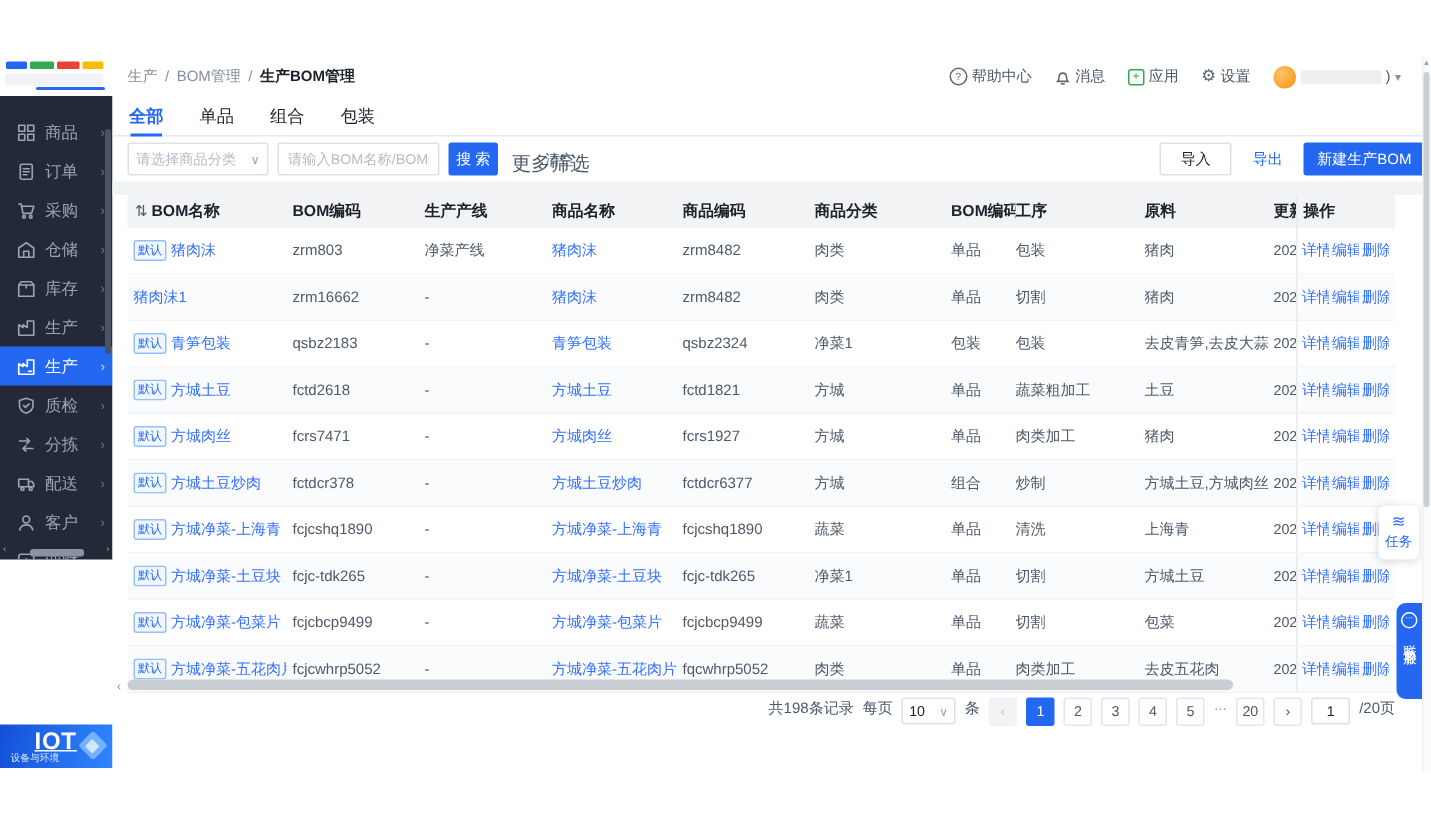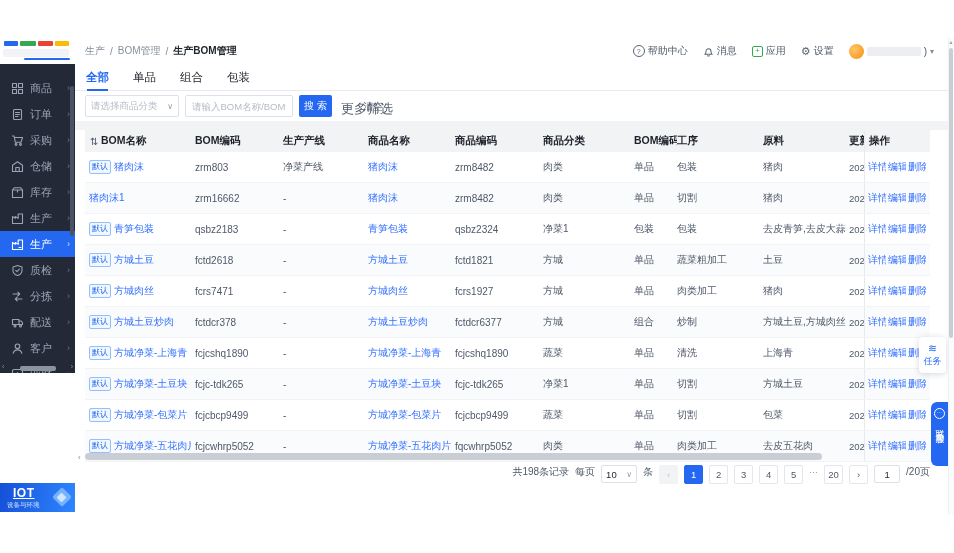--- a/index.html
+++ b/index.html
@@ -34,21 +34,21 @@
   .side-item .lab{flex:1;white-space:nowrap;}
   .side-item .chev{font-size:9px;color:#6d7687;}
   .side-item.active{background:#2468f2;color:#fff;}
   .side-item.active .chev{color:#cfe0ff;}
   .micon{width:13px;height:13px;display:flex;flex:none;}
   .side-vscroll{position:absolute;right:1px;top:22px;width:4px;height:150px;background:#4a5363;border-radius:2px;}
   .side-hscroll{position:absolute;bottom:1px;left:0;width:75px;height:7px;}
   .sh-arrow{position:absolute;top:-2px;font-size:7px;color:#8b93a3;}
   .sh-thumb{position:absolute;left:20px;top:1px;width:36px;height:5px;background:#8b93a3;border-radius:2px;}
   .iot{position:absolute;left:0;top:483px;width:75px;height:29px;background:linear-gradient(100deg,#1450d8,#2f86ff);color:#fff;overflow:hidden;cursor:pointer;}
-  .iot-t{position:absolute;left:13px;top:3px;font-size:12px;font-weight:bold;letter-spacing:.5px;text-decoration:underline;}
+  .iot-t{position:absolute;left:23px;top:3px;font-size:16px;font-weight:bold;letter-spacing:.5px;text-decoration:underline;}
   .iot-s{position:absolute;left:7px;top:18px;font-size:6.5px;color:#d6e7ff;}
   .iot-cube{position:absolute;right:6px;top:7px;width:14px;height:14px;background:#7db8ff;transform:rotate(45deg);opacity:.9;border-radius:2px;}
   .iot-cube2{position:absolute;right:10px;top:11px;width:7px;height:7px;background:#cfe6ff;transform:rotate(45deg);border-radius:1px;}
 
   
   .main{position:absolute;left:75px;top:64px;width:873px;height:451px;background:#fff;}
   .tabs{position:absolute;left:0;top:0;width:100%;height:27px;border-bottom:1px solid #e8eaef;display:flex;align-items:center;padding-left:11px;gap:24px;box-sizing:border-box;}
   .tab{font-size:11.5px;color:#1d2129;position:relative;height:100%;display:flex;align-items:center;cursor:pointer;}
   .tab.active{color:#2468f2;font-weight:bold;}
   .tab.active:after{content:"";position:absolute;bottom:-1px;left:1px;right:1px;height:2px;background:#2468f2;}
@@ -336,20 +336,25 @@
 
     <div class="frow">
       <div class="fselect">
         <span>请选择商品分类</span>
         <span class="fsel-chev">∨</span>
       </div>
       <input class="finput" placeholder="请输入BOM名称/BOM编码" style="">
       <button class="fsearch">搜 索</button>
       <span class="fmore">更多筛选</span>
       <span class="fclear">清空</span>
+      <div class="fbtns">
+        <button class="btn-outline">导入</button>
+        <button class="btn-text-blue">导出</button>
+        <button class="btn-primary">新建生产BOM</button>
+      </div>
     </div>
 
     <div class="band"></div>
 
     <div class="tbl">
       <div class="thead">
         <div class="cell sortcell">⇅</div>
         <div class="cell">BOM名称</div>
         <div class="cell">BOM编码</div>
         <div class="cell">生产产线</div>

